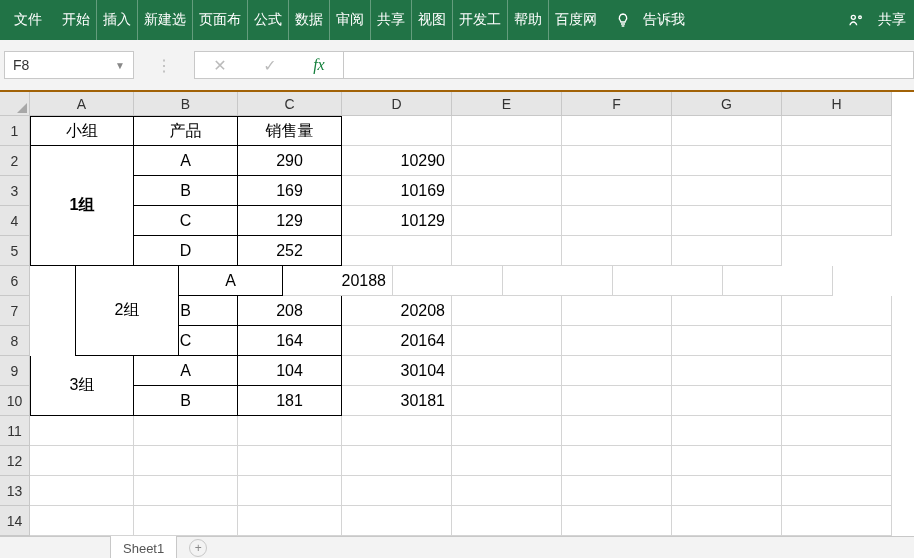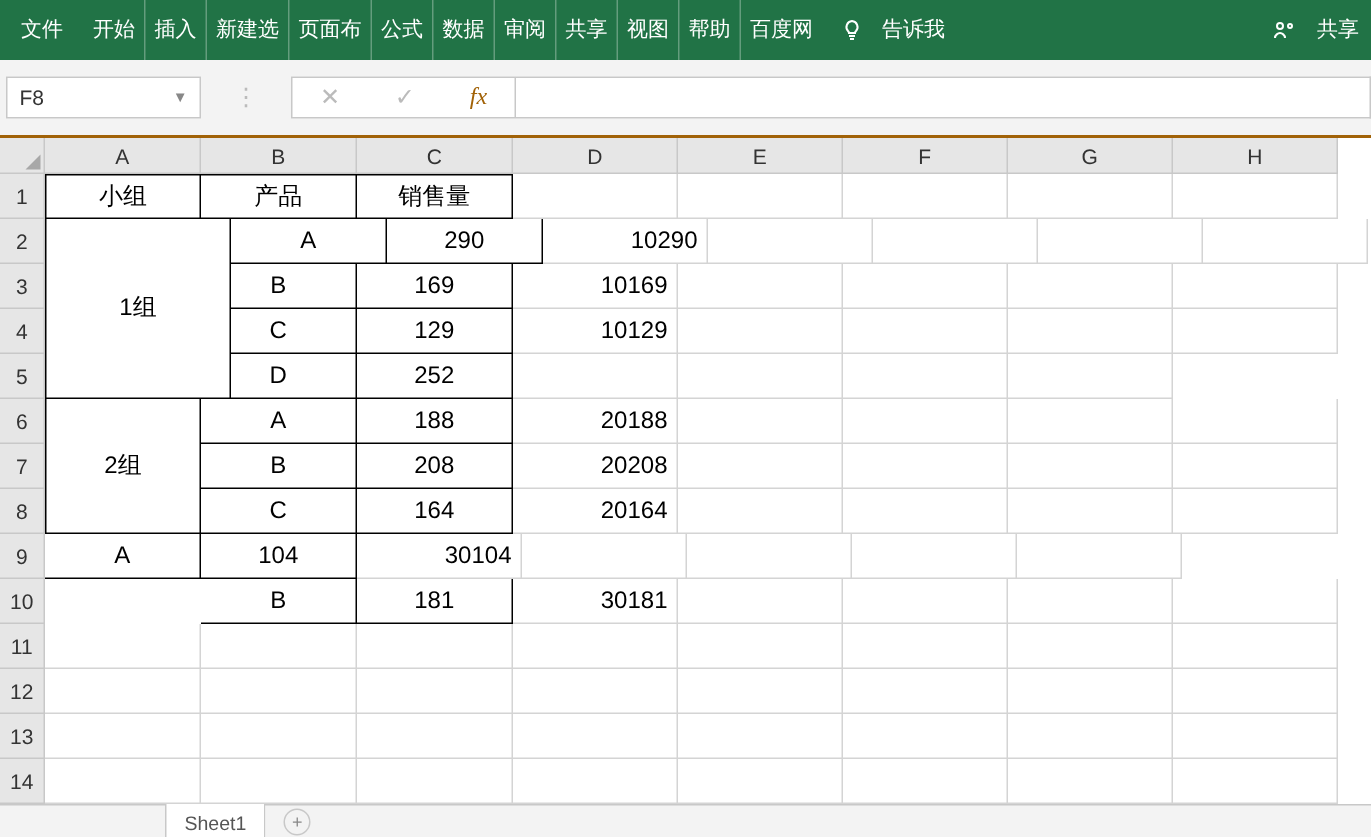--- a/index.html
+++ b/index.html
@@ -75,21 +75,21 @@
     width: 150px;
     height: 28px;
     border: 1px solid #c8c8c8;
     background: #fff;
     display: flex;
     align-items: center;
     justify-content: space-around;
     color: #bbb;
     font-size: 16px;
   }
-  .fb-btns .fx { font-style: italic; color: #a16207; font-family: serif; }
+  .fb-btns .fx { font-style: italic; color: #15803d; font-family: serif; }
   .fb-input {
     flex: 1;
     height: 28px;
     border: 1px solid #c8c8c8;
     border-left: none;
     background: #fff;
     padding: 0 8px;
     font-size: 14px;
   }
 
@@ -207,20 +207,21 @@
   <div class="tabs" id="ribbon-tabs">
       <div class="tab">开始</div>
       <div class="tab">插入</div>
       <div class="tab">新建选</div>
       <div class="tab">页面布</div>
       <div class="tab">公式</div>
       <div class="tab">数据</div>
       <div class="tab">审阅</div>
       <div class="tab">共享</div>
       <div class="tab">视图</div>
+      <div class="tab">开发工</div>
       <div class="tab">帮助</div>
       <div class="tab">百度网</div>
     </div>
   <span class="icon" style="margin:0 12px">
     <svg width="16" height="16" viewBox="0 0 24 24" fill="none" stroke="#fff" stroke-width="2">
         <path d="M9 18h6M10 21h4M12 3a6 6 0 0 0-4 10c.7.7 1 1.5 1 2h6c0-.5.3-1.3 1-2a6 6 0 0 0-4-10z"></path>
       </svg>
   </span>
   <span>告诉我</span>
   <div class="spacer"></div>
@@ -283,21 +284,21 @@
         <div class="cell c-center tb-top tb-left tb-right tb-bottom" style="width: 104px;">小组</div>
         <div class="cell c-center tb-top tb-right tb-bottom" style="width: 104px;">产品</div>
         <div class="cell c-center tb-top tb-right tb-bottom" style="width: 104px;">销售量</div>
         <div class="cell" style="width: 110px;"></div>
         <div class="cell" style="width: 110px;"></div>
         <div class="cell" style="width: 110px;"></div>
         <div class="cell" style="width: 110px;"></div>
         <div class="cell" style="width: 110px;"></div>
       </div>
       <div class="row">
-        <div class="cell c-center tb-left tb-right tb-bottom" style="width: 124px; height: 120px; margin-bottom: -90px; position: relative; z-index: 1; background: rgb(255, 255, 255);">1组</div>
+        <div class="cell c-center tb-left tb-right tb-bottom" style="width: 104px; height: 120px; margin-bottom: -90px; position: relative; z-index: 1; background: rgb(255, 255, 255); font-weight: bold;">1组</div>
         <div class="cell c-center tb-right tb-bottom" style="width: 104px;">A</div>
         <div class="cell c-center tb-right tb-bottom" style="width: 104px;">290</div>
         <div class="cell c-right" style="width: 110px;">10290</div>
         <div class="cell" style="width: 110px;"></div>
         <div class="cell" style="width: 110px;"></div>
         <div class="cell" style="width: 110px;"></div>
         <div class="cell" style="width: 110px;"></div>
       </div>
       <div class="row">
         <div class="cell c-center tb-left tb-right" style="width: 104px; visibility: hidden;"></div>
@@ -322,23 +323,22 @@
       <div class="row">
         <div class="cell c-center tb-left tb-right" style="width: 104px; visibility: hidden;"></div>
         <div class="cell c-center tb-right tb-bottom" style="width: 104px;">D</div>
         <div class="cell c-center tb-right tb-bottom" style="width: 104px;">252</div>
         <div class="cell" style="width: 110px;"></div>
         <div class="cell" style="width: 110px;"></div>
         <div class="cell" style="width: 110px;"></div>
         <div class="cell" style="width: 110px;"></div>
       </div>
       <div class="row">
-        <div class="cell c-center tb-left tb-right tb-bottom" style="width: 104px; height: 90px; margin-bottom: -60px; position: relative; z-index: 1; background: rgb(255, 255, 255);">2组</div>
+        <div class="cell c-center tb-left tb-right tb-bottom" style="width: 104px; height: 90px; margin-bottom: -60px; position: relative; z-index: 1; background: rgb(255, 255, 255); margin-left: 45px;">2组</div>
         <div class="cell c-center tb-right tb-bottom" style="width: 104px;">A</div>
-        <div class="cell c-center tb-right tb-bottom" style="width: 104px;">188</div>
         <div class="cell c-right" style="width: 110px;">20188</div>
         <div class="cell" style="width: 110px;"></div>
         <div class="cell" style="width: 110px;"></div>
         <div class="cell" style="width: 110px;"></div>
         <div class="cell" style="width: 110px;"></div>
       </div>
       <div class="row">
         <div class="cell c-center tb-left tb-right" style="width: 104px; visibility: hidden;"></div>
         <div class="cell c-center tb-right tb-bottom" style="width: 104px;">B</div>
         <div class="cell c-center tb-right tb-bottom" style="width: 104px;">208</div>
@@ -352,20 +352,21 @@
         <div class="cell c-center tb-left tb-right" style="width: 104px; visibility: hidden;"></div>
         <div class="cell c-center tb-right tb-bottom" style="width: 104px;">C</div>
         <div class="cell c-center tb-right tb-bottom" style="width: 104px;">164</div>
         <div class="cell c-right" style="width: 110px;">20164</div>
         <div class="cell" style="width: 110px;"></div>
         <div class="cell" style="width: 110px;"></div>
         <div class="cell" style="width: 110px;"></div>
         <div class="cell" style="width: 110px;"></div>
       </div>
       <div class="row">
+        <div class="cell c-center tb-left tb-right tb-bottom" style="width: 104px; height: 60px; margin-bottom: -30px; position: relative; z-index: 1; background: rgb(255, 255, 255);">3组</div>
         <div class="cell c-center tb-right tb-bottom" style="width: 104px;">A</div>
         <div class="cell c-center tb-right tb-bottom" style="width: 104px;">104</div>
         <div class="cell c-right" style="width: 110px;">30104</div>
         <div class="cell" style="width: 110px;"></div>
         <div class="cell" style="width: 110px;"></div>
         <div class="cell" style="width: 110px;"></div>
         <div class="cell" style="width: 110px;"></div>
       </div>
       <div class="row">
         <div class="cell c-center tb-left tb-right" style="width: 104px; visibility: hidden;"></div>

